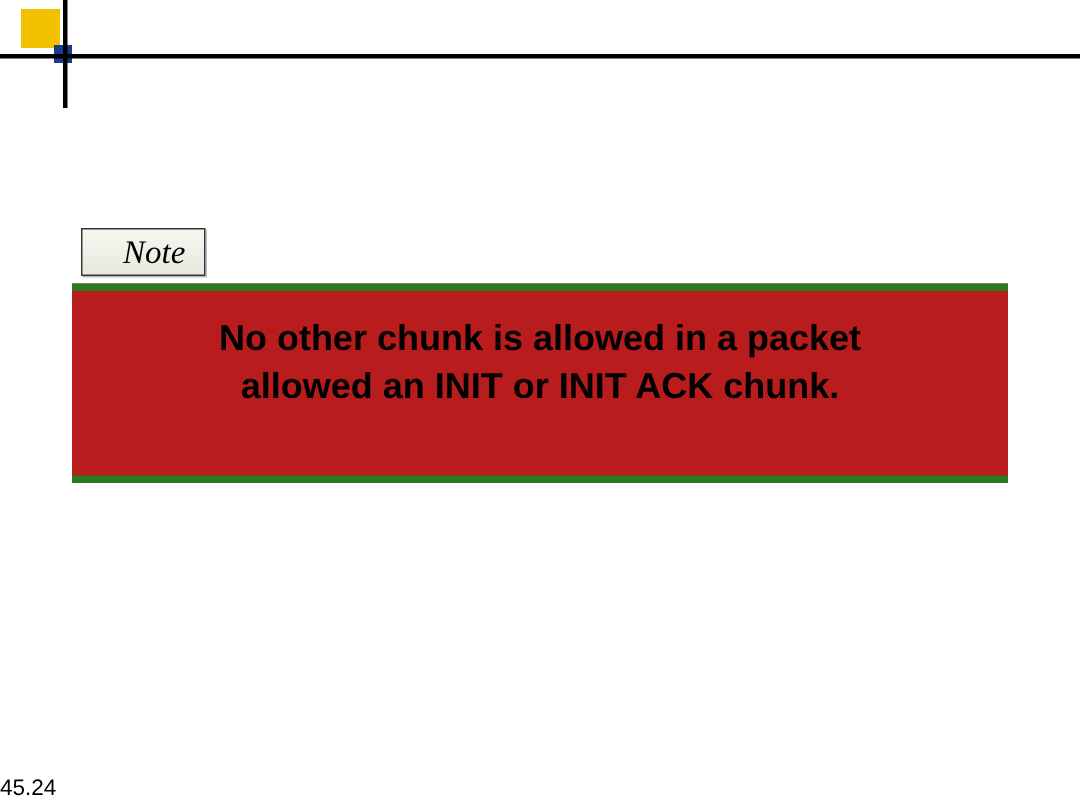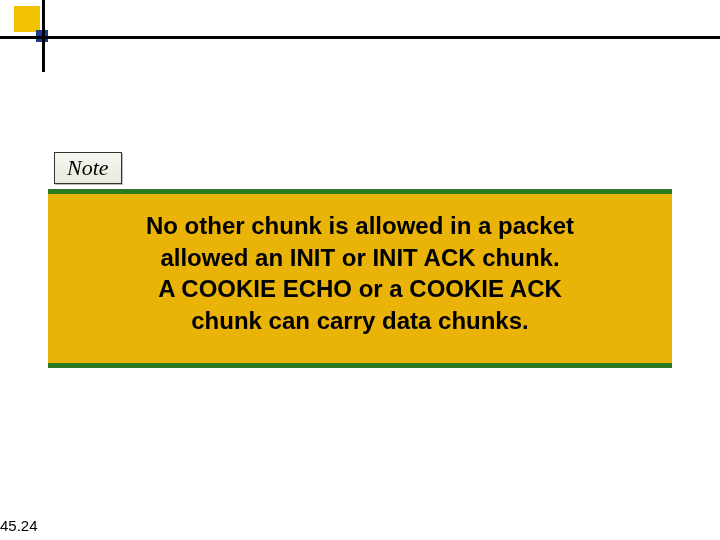--- a/index.html
+++ b/index.html
@@ -63,32 +63,33 @@
     border: 1px solid #333;
     background: linear-gradient(#f7f7f0, #e8e8de);
     padding: 2px 12px;
     box-shadow: 1px 1px 0 #bbb;
   }
   .note-box span {
     font-family: 'Times New Roman', Times, serif;
     font-style: italic;
     font-size: 22px;
     color: #000;
+    margin-left: 15px;
   }
 
   
   .green-block {
     position: absolute;
     top: 189px;
     left: 48px;
     width: 624px;
-    background: #eab308;
+    background: #b91c1c;
     border-top: 5px solid #2a7a1f;
     border-bottom: 5px solid #2a7a1f;
-    padding: 16px 16px 26px 16px;
+    padding: 16px 16px 12px 16px;
     box-sizing: border-box;
   }
   .green-block p {
     margin: 0;
     font-family: Verdana, Arial, sans-serif;
     font-size: 24px;
     font-weight: 700;
     line-height: 1.32;
     text-align: center;
     color: #000;
@@ -116,18 +117,17 @@
 <div class="vline"></div>
 
 <div class="note-box">
   <span>Note</span>
 </div>
 
 <div class="green-block">
   <p>
     <span>No other chunk is allowed in a packet</span><br>
     <span>allowed an INIT or INIT ACK chunk.</span><br>
-    <span>A COOKIE ECHO or a COOKIE ACK</span><br>
-    <span>chunk can carry data chunks.</span>
+    <br>
   </p>
 </div>
 
 <div class="page-num">45.24</div>
 
 </body></html>

